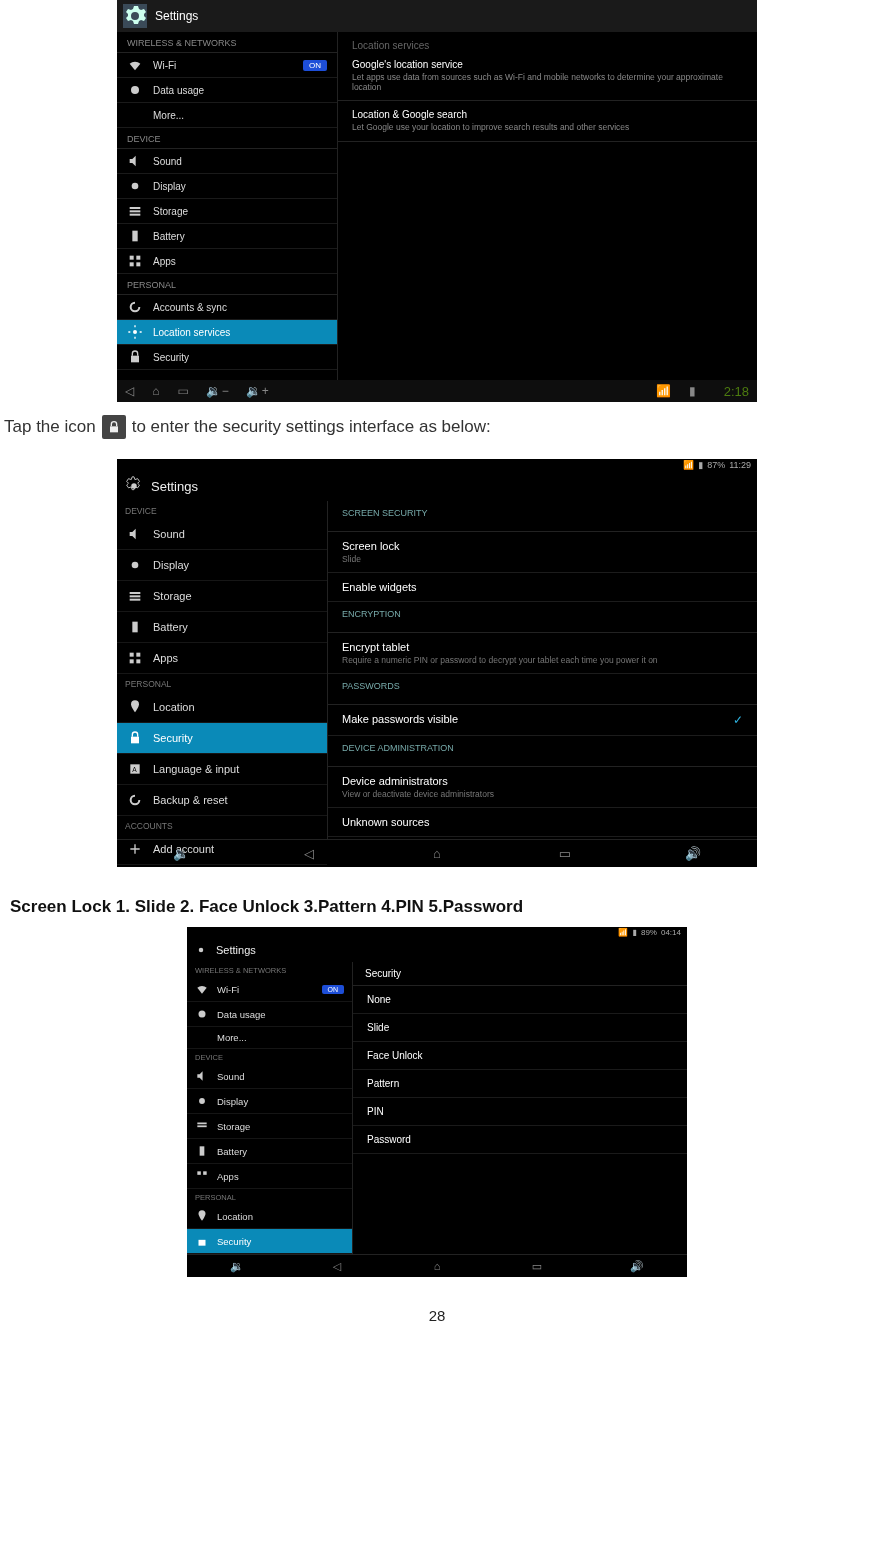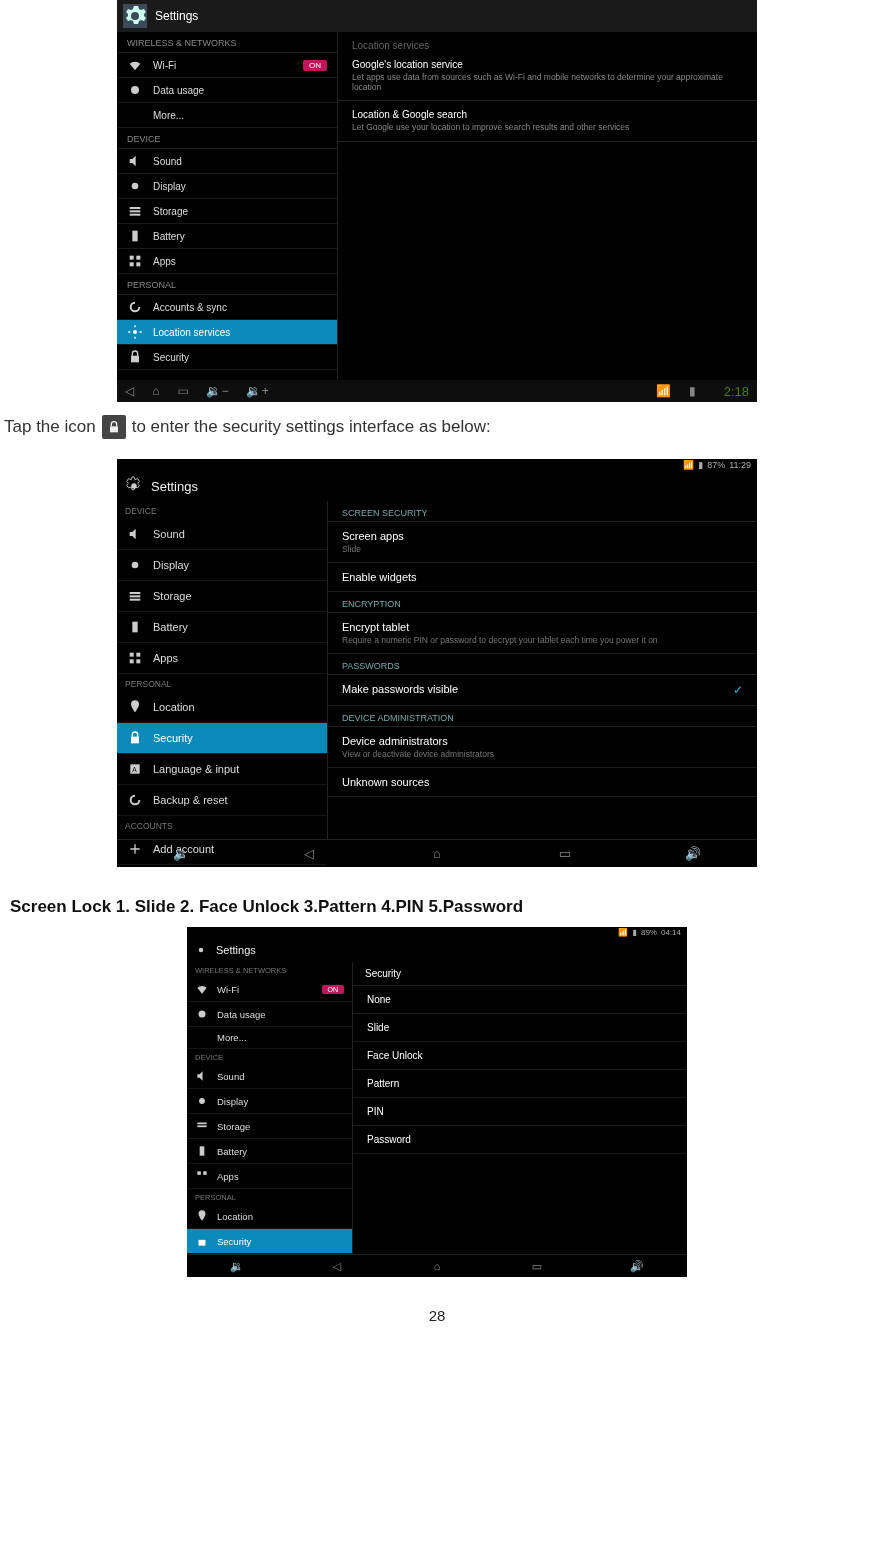--- a/index.html
+++ b/index.html
@@ -48,21 +48,21 @@
   .ss1 .header { display: flex; align-items: center; padding: 4px 6px; background: #1a1a1a; }
   .ss1 .header .gear { width: 24px; height: 24px; background:#3a4a58; display:flex; align-items:center; justify-content:center; margin-right:8px; }
   .ss1 .header .title { color:#fff; font-size:12px; }
   .ss1 .body { display:flex; height: calc(100% - 30px - 22px); }
   .ss1 .left { width: 220px; border-right:1px solid #222; }
   .ss1 .right { flex:1; padding: 0; }
   .section-label { color:#888; font-size:9px; padding:6px 10px 4px; border-bottom:1px solid #222; }
   .menu-item { display:flex; align-items:center; padding:6px 10px; border-bottom:1px solid #1a1a1a; color:#ddd; }
   .menu-item.sel { background:#0a8ab8; color:#fff; }
   .menu-item .mi-icon { width:16px; height:12px; margin-right:10px; display:flex; align-items:center; justify-content:center; }
-  .toggle-on { background:#be185d; color:#fff; font-size:8px; padding:1px 6px; border-radius:2px; margin-left:auto; }
+  .toggle-on { background:#1d4ed8; color:#fff; font-size:8px; padding:1px 6px; border-radius:2px; margin-left:auto; }
   .right-head { color:#666; padding:8px 14px 0; font-size:10px; }
   .pane-item { padding:8px 14px; border-bottom:1px solid #222; }
   .pane-item .pt { color:#fff; font-size:10px; }
   .pane-item .ps { color:#888; font-size:8.5px; margin-top:2px; line-height:1.2; }
   .navbar { height:22px; background:#0e0e0e; display:flex; align-items:center; padding:0 8px; }
   .navbar .left-icons, .navbar .right-icons { display:flex; align-items:center; gap:18px; }
   .navbar .spacer { flex:1; }
   .navbar .nav-icon { color:#888; font-size:12px; }
   .clock { color:#4d7c0f; font-size:13px; margin-left:10px; }
   
@@ -71,21 +71,21 @@
   .ss2 .header2 { display:flex; align-items:center; padding:4px 6px; }
   .ss2 .header2 .gear2 { width:22px; height:22px; display:flex; align-items:center; justify-content:center; margin-right:6px;}
   .ss2 .header2 .title2 { color:#eee; font-size:13px; }
   .ss2 .body { display:flex; height:calc(100% - 14px - 30px - 26px); }
   .ss2 .left { width:210px; border-right:1px solid #222; }
   .ss2 .right { flex:1; }
   .ss2 .section-label2 { color:#777; font-size:8.5px; padding:5px 8px 3px; }
   .ss2 .mi2 { display:flex; align-items:center; padding:7px 10px; border-bottom:1px solid #161616; color:#ddd; font-size:11px;}
   .ss2 .mi2.sel { background:#0a8ab8; color:#fff; }
   .ss2 .mi2 .ico2 { width:16px; margin-right:10px; display:flex; align-items:center; justify-content:center;}
-  .ss2 .rhead { color:#7aa; font-size:9px; padding:7px 14px 3px; border-bottom:1px solid #222; }
+  .ss2 .rhead { color:#7aa; font-size:9px; padding:7px 14px 13px; border-bottom:1px solid #222; }
   .ss2 .ritem { padding:8px 14px; border-bottom:1px solid #1c1c1c; display:flex; align-items:flex-start;}
   .ss2 .ritem .txt { flex:1; }
   .ss2 .ritem .rt { color:#fff; font-size:11px; }
   .ss2 .ritem .rs { color:#777; font-size:8.5px; margin-top:2px; }
   .check { color:#2fb3e0; font-size:12px; align-self:center; }
   .ss2 .bottombar { height:26px; display:flex; align-items:center; border-top:1px solid #222;}
   .ss2 .bottombar .cell { flex:1; text-align:center; color:#888; font-size:13px;}
   
   .ss3 { width: 500px; height: 350px; font-size:9px; }
   .ss3 .status3 { display:flex; justify-content:flex-end; padding:1px 6px; font-size:8px; color:#aaa; gap:4px;}
@@ -364,21 +364,21 @@
                 <path d="M11 5h2v14h-2zM5 11h14v2H5z"></path>
               </svg>
             </span>
             <span>Add account</span>
           </div>
       </div>
       <div class="right">
         <div class="rhead">SCREEN SECURITY</div>
         <div class="ritem">
             <div class="txt">
-              <div class="rt">Screen apps</div>
+              <div class="rt">Screen lock</div>
               <div class="rs">Slide</div>
             </div>
           </div>
         <div class="ritem">
             <div class="txt">
               <div class="rt">Enable widgets</div>
             </div>
           </div>
         <div class="rhead">ENCRYPTION</div>
         <div class="ritem">

